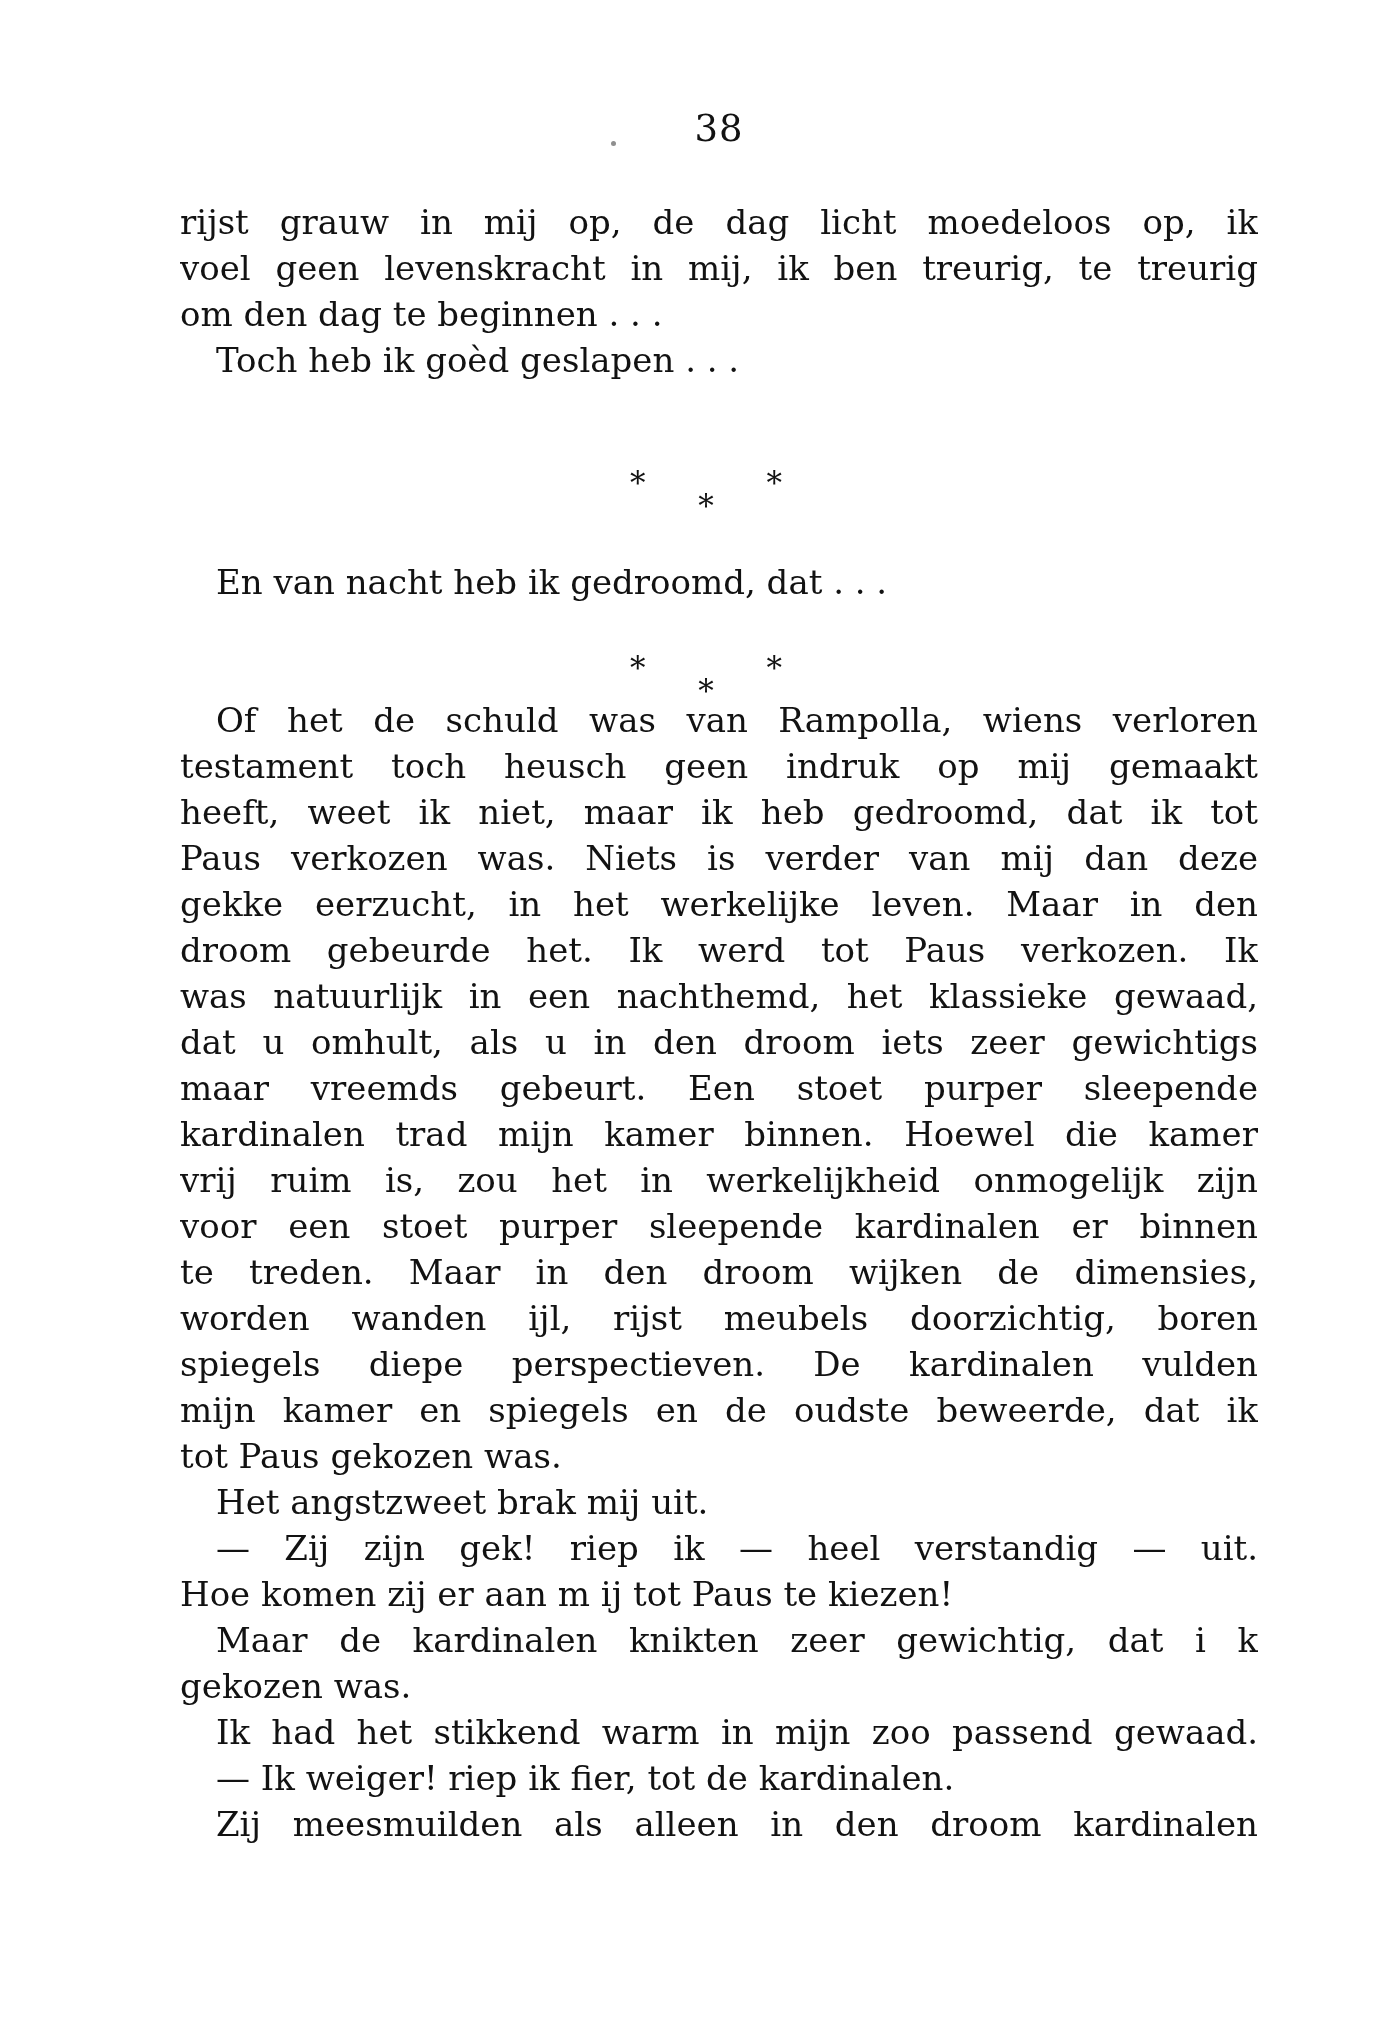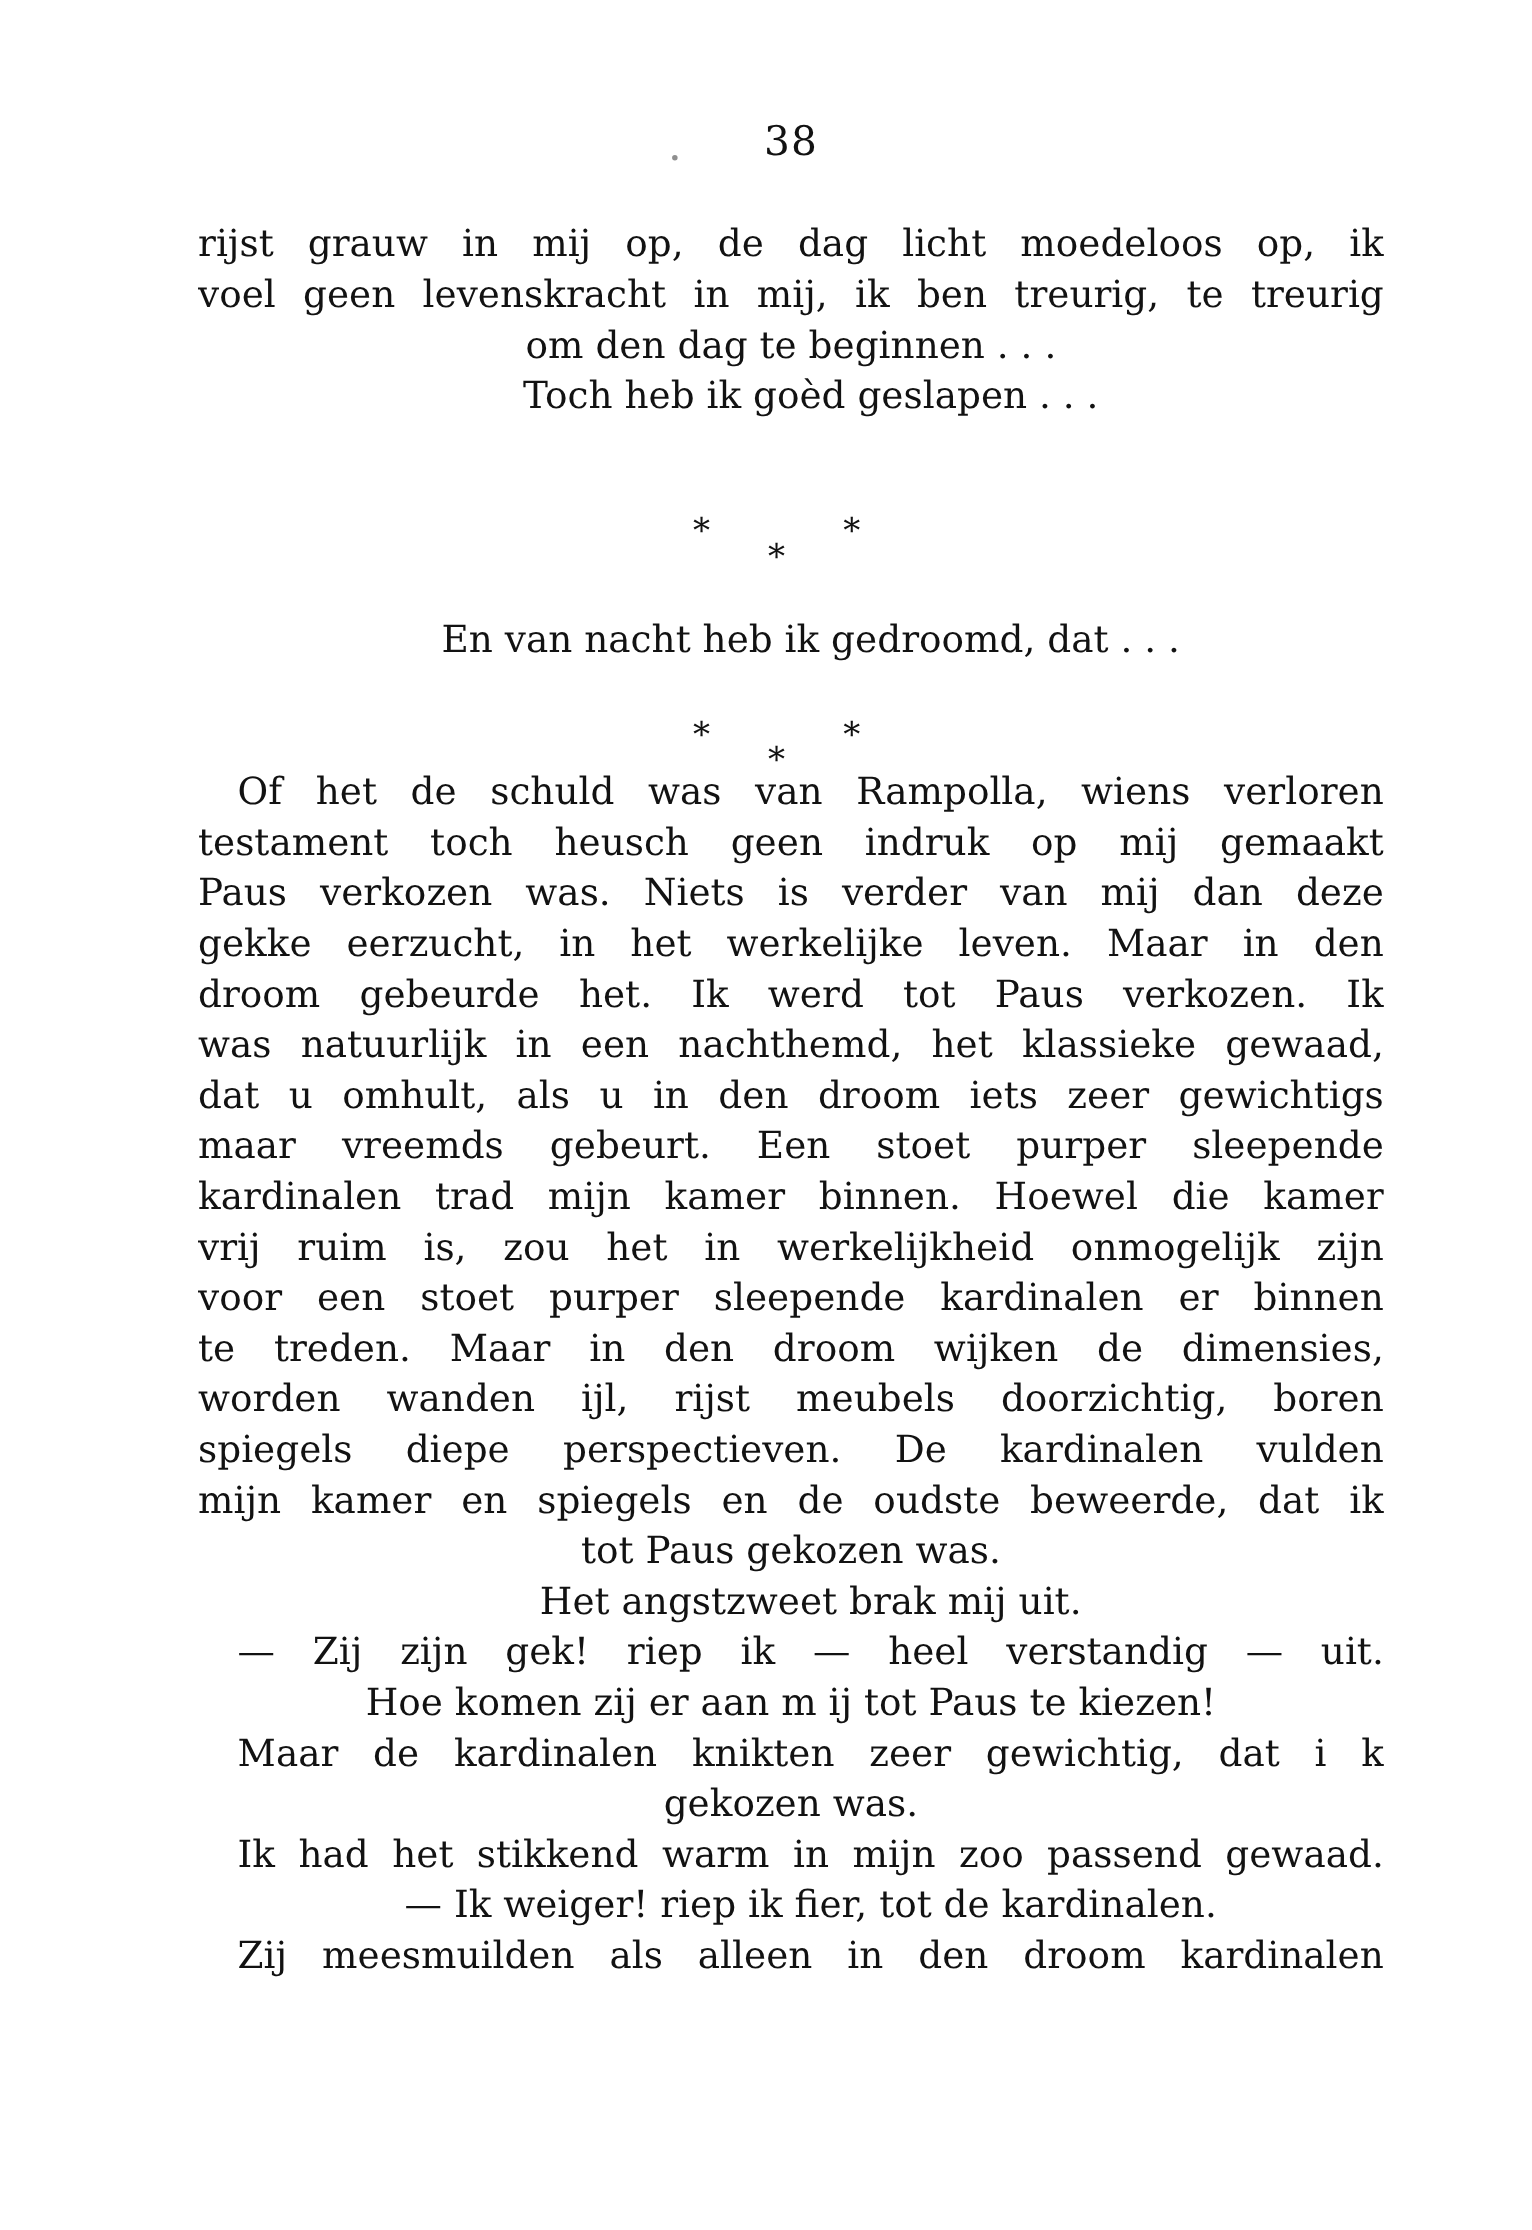--- a/index.html
+++ b/index.html
@@ -21,21 +21,21 @@
     width:5px; height:5px; border-radius:50%;
     background:#8f8f8f;
   }
   .block {
     position:absolute; left:180px; width:1078px;
     font-size:34px; line-height:46px;
   }
   #intro { top:199px; }
   #dream { top:559px; }
   #body  { top:697px; }
-  .line { height:46px; overflow:hidden; text-align:center; white-space:normal; }
+  .line { height:46px; overflow:hidden; text-align:left; white-space:normal; }
   .line.j { text-align:justify; text-align-last:justify; }
   .line.i { text-indent:36px; }
   .sep {
     position:absolute; left:630px; width:152px;
     font-size:31px; line-height:30px;
   }
   #sep1 { top:468px; }
   #sep2 { top:653px; }
   .sep .row1 { display:flex; justify-content:space-between; height:23px; }
   .sep .row2 { text-align:center; }
@@ -75,20 +75,21 @@
       <span>*</span>
     </div>
     <div class="row2">
       <span>*</span>
     </div>
   </div>
 
   <div class="block" id="body">
       <div class="line j i">Of het de schuld was van Rampolla, wiens verloren</div>
       <div class="line j">testament toch heusch geen indruk op mij gemaakt</div>
+      <div class="line j">heeft, weet ik niet, maar ik heb gedroomd, dat ik tot</div>
       <div class="line j">Paus verkozen was. Niets is verder van mij dan deze</div>
       <div class="line j">gekke eerzucht, in het werkelijke leven. Maar in den</div>
       <div class="line j">droom gebeurde het. Ik werd tot Paus verkozen. Ik</div>
       <div class="line j">was natuurlijk in een nachthemd, het klassieke gewaad,</div>
       <div class="line j">dat u omhult, als u in den droom iets zeer gewichtigs</div>
       <div class="line j">maar vreemds gebeurt. Een stoet purper sleepende</div>
       <div class="line j">kardinalen trad mijn kamer binnen. Hoewel die kamer</div>
       <div class="line j">vrij ruim is, zou het in werkelijkheid onmogelijk zijn</div>
       <div class="line j">voor een stoet purper sleepende kardinalen er binnen</div>
       <div class="line j">te treden. Maar in den droom wijken de dimensies,</div>

